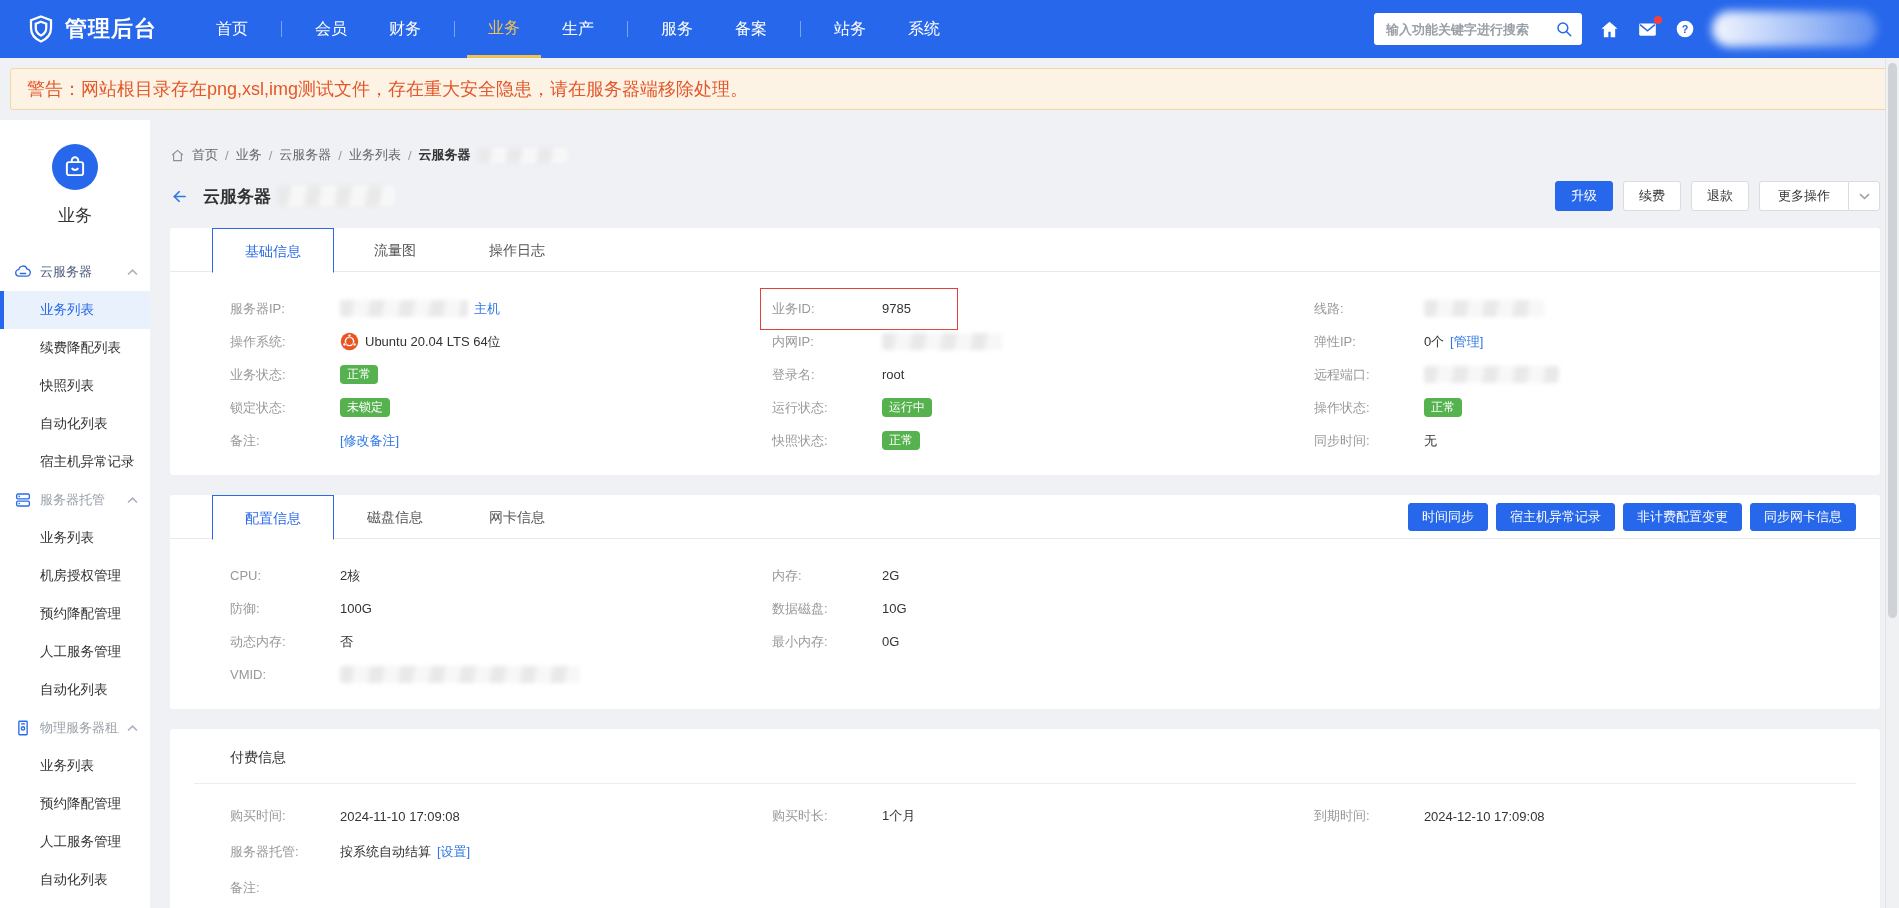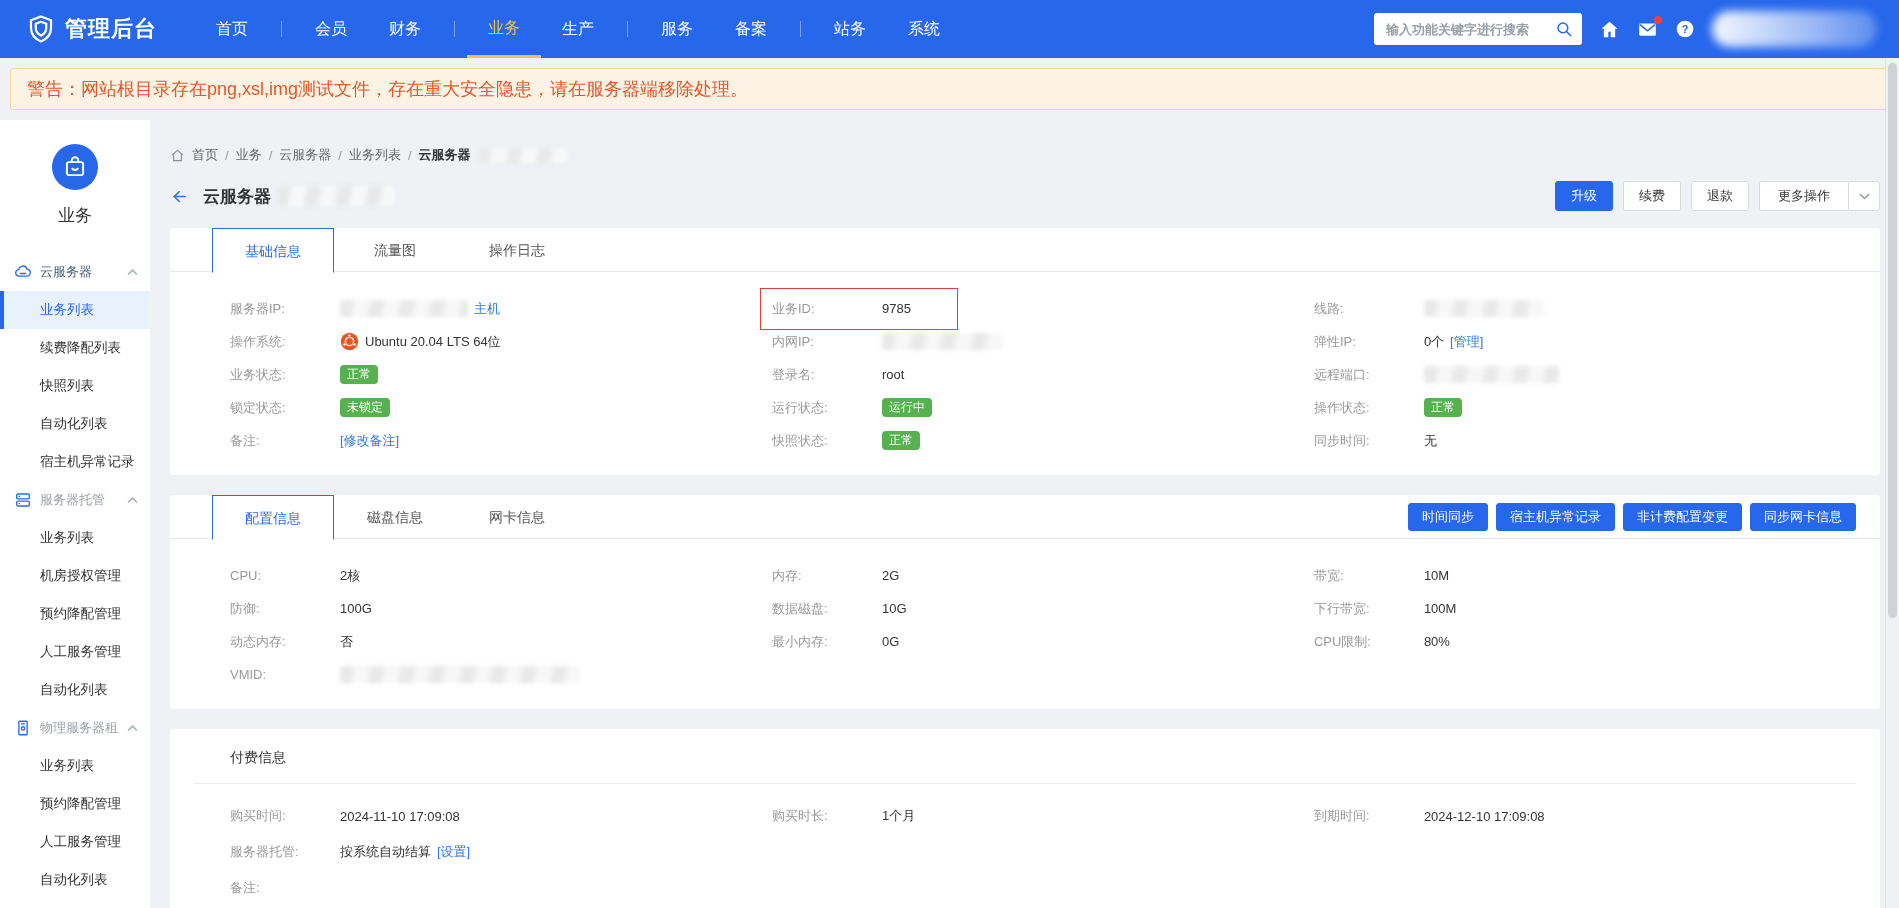--- a/index.html
+++ b/index.html
@@ -446,34 +446,20 @@
             </div>
             <div class="info-row">
               <span class="info-label">数据磁盘:</span>
               <span class="info-value">10G</span>
             </div>
             <div class="info-row">
               <span class="info-label">最小内存:</span>
               <span class="info-value">0G</span>
             </div>
           </div>
-          <div class="info-col">
-            <div class="info-row">
-              <span class="info-label">带宽:</span>
-              <span class="info-value">10M</span>
-            </div>
-            <div class="info-row">
-              <span class="info-label">下行带宽:</span>
-              <span class="info-value">100M</span>
-            </div>
-            <div class="info-row">
-              <span class="info-label">CPU限制:</span>
-              <span class="info-value">80%</span>
-            </div>
-          </div>
         </div>
     </section>
 
     <section class="card">
       <div class="pay-head">付费信息</div>
       <div class="pay-divider"></div>
       <div class="pay-grid">
           <div class="info-col">
             <div class="info-row">
               <span class="info-label">购买时间:</span>

